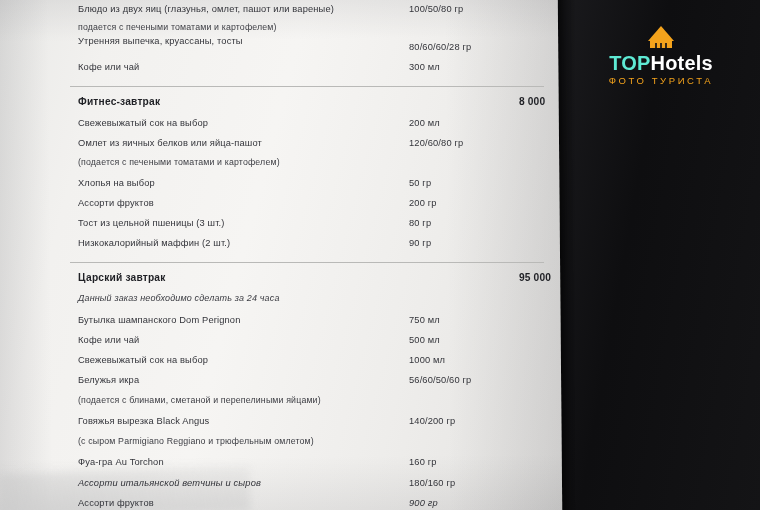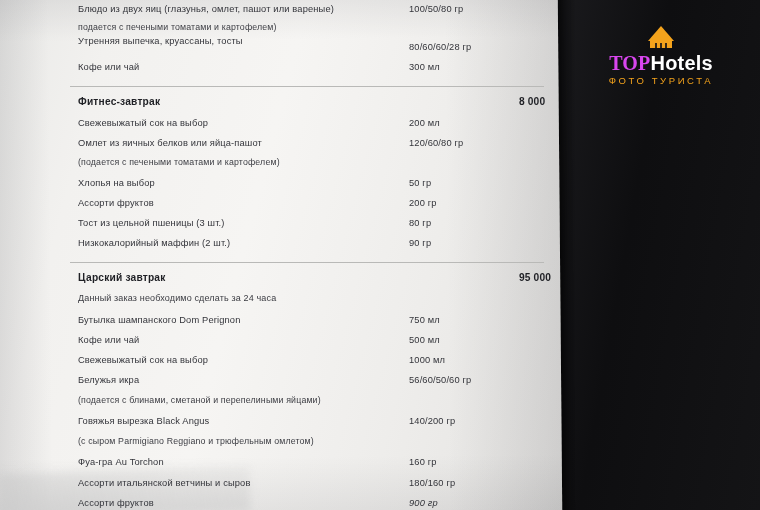--- a/index.html
+++ b/index.html
@@ -98,20 +98,21 @@
     color: #1f2025;
     letter-spacing: 0.2px;
   }
   .section-price {
     font-weight: bold;
     font-size: 10.2px;
     color: #1f2025;
     left: 519px;
   }
   .note {
+    font-style: italic;
     font-size: 9px;
     color: #3a3b41;
   }
   .sub {
     font-size: 8.8px;
     color: #3c3d43;
   }
 
   hr.rule {
     position: absolute;
@@ -166,21 +167,21 @@
   #wm-mark .slot.s2 { left: 12px; }
   #wm-mark .slot.s3 { left: 17px; }
 
   #wm-name {
     font-size: 20px;
     font-weight: bold;
     line-height: 22px;
     letter-spacing: 0.2px;
     color: #ffffff;
   }
-  #wm-name .hl { color: #d946ef; font-family: Liberation Serif, serif; }
+  #wm-name .hl { color: #5eead4; }
   #wm-sub {
     font-size: 9.5px;
     letter-spacing: 2.6px;
     color: #f4a31c;
     margin-top: 1px;
   }
 </style>
 </head>
 <body>
 
@@ -252,21 +253,21 @@
     <div class="row name sub" style="top:395px;">(подается с блинами, сметаной и перепелиными яйцами)</div>
 
     <div class="row name" style="top:416px;">Говяжья вырезка Black Angus</div>
     <div class="row price" style="top:416px;">140/200 гр</div>
 
     <div class="row name sub" style="top:436px;">(с сыром Parmigiano Reggiano и трюфельным омлетом)</div>
 
     <div class="row name" style="top:457px;">Фуа-гра Au Torchon</div>
     <div class="row price" style="top:457px;">160 гр</div>
 
-    <div class="row name" style="top:478px;">Ассорти итальянской ветчины и сыров</div>
+    <div class="row name" style="top:478px;font-style:italic;">Ассорти итальянской ветчины и сыров</div>
     <div class="row price" style="top:478px;">180/160 гр</div>
 
     <div class="row name" style="top:498px;">Ассорти фруктов</div>
     <div class="row price" style="top:498px;font-style:italic;">900 гр</div>
 
   </div>
 
   <div id="watermark">
     <div id="wm-mark">
       <div class="crown"></div>

